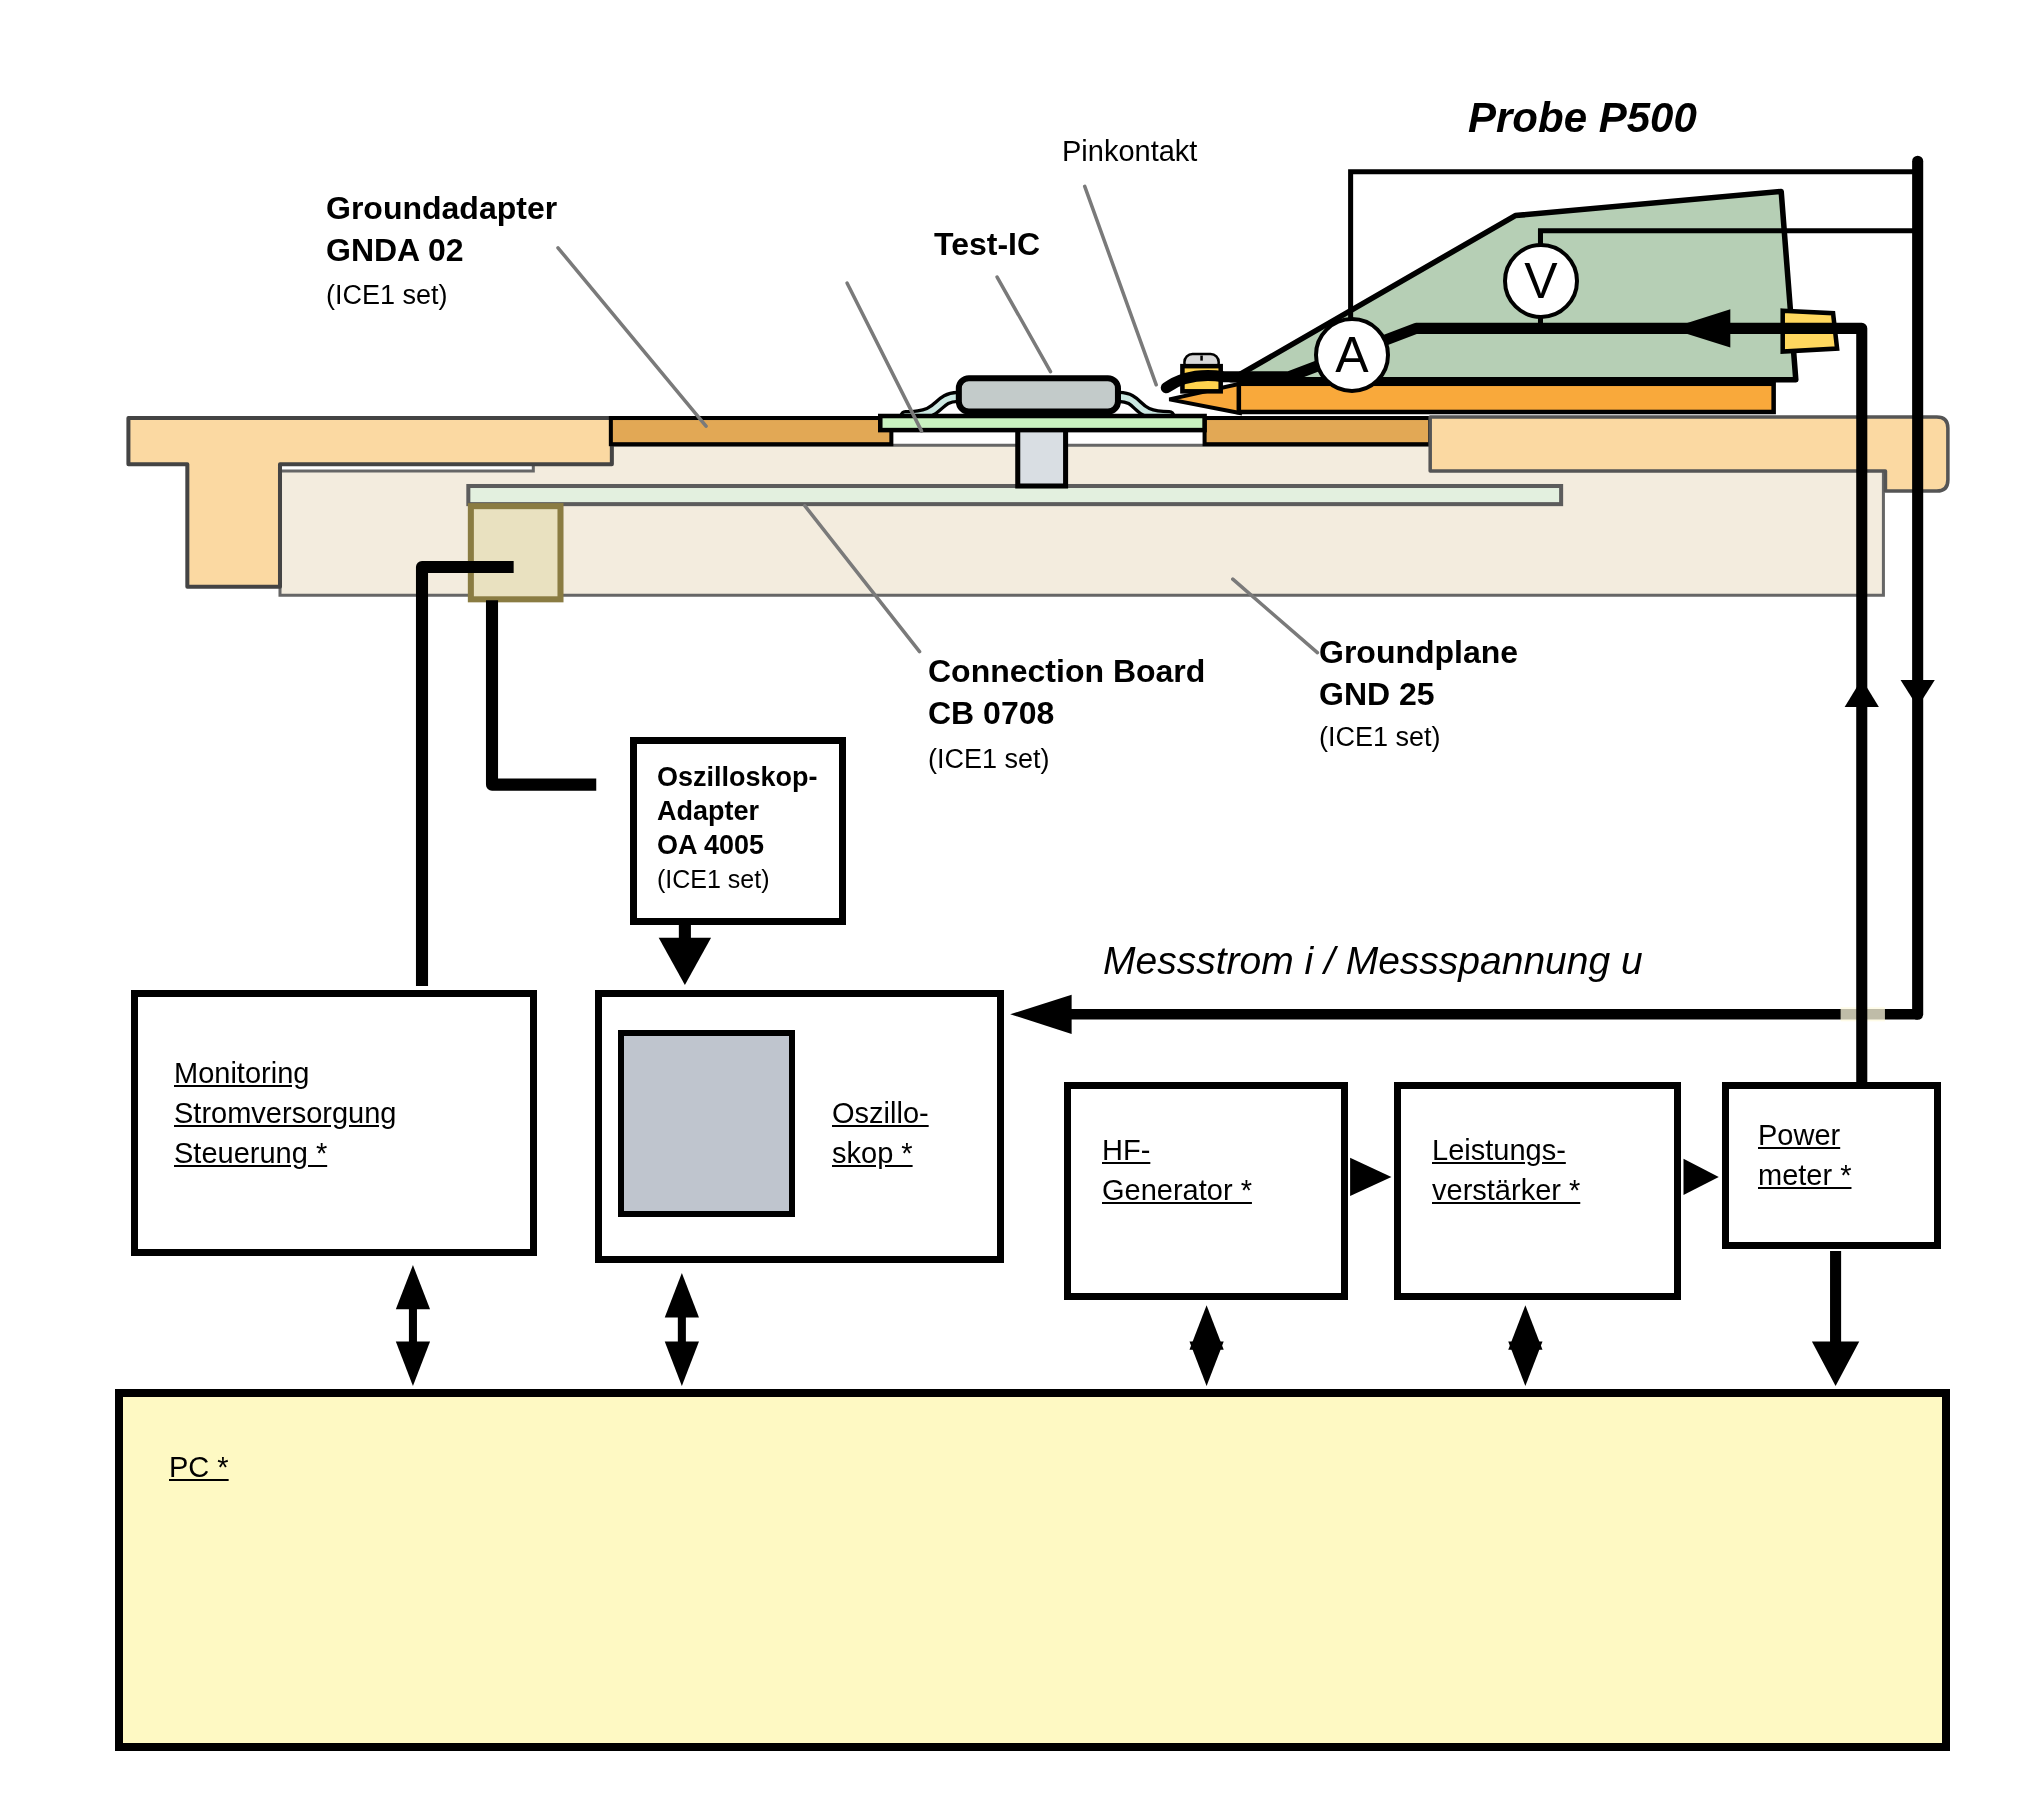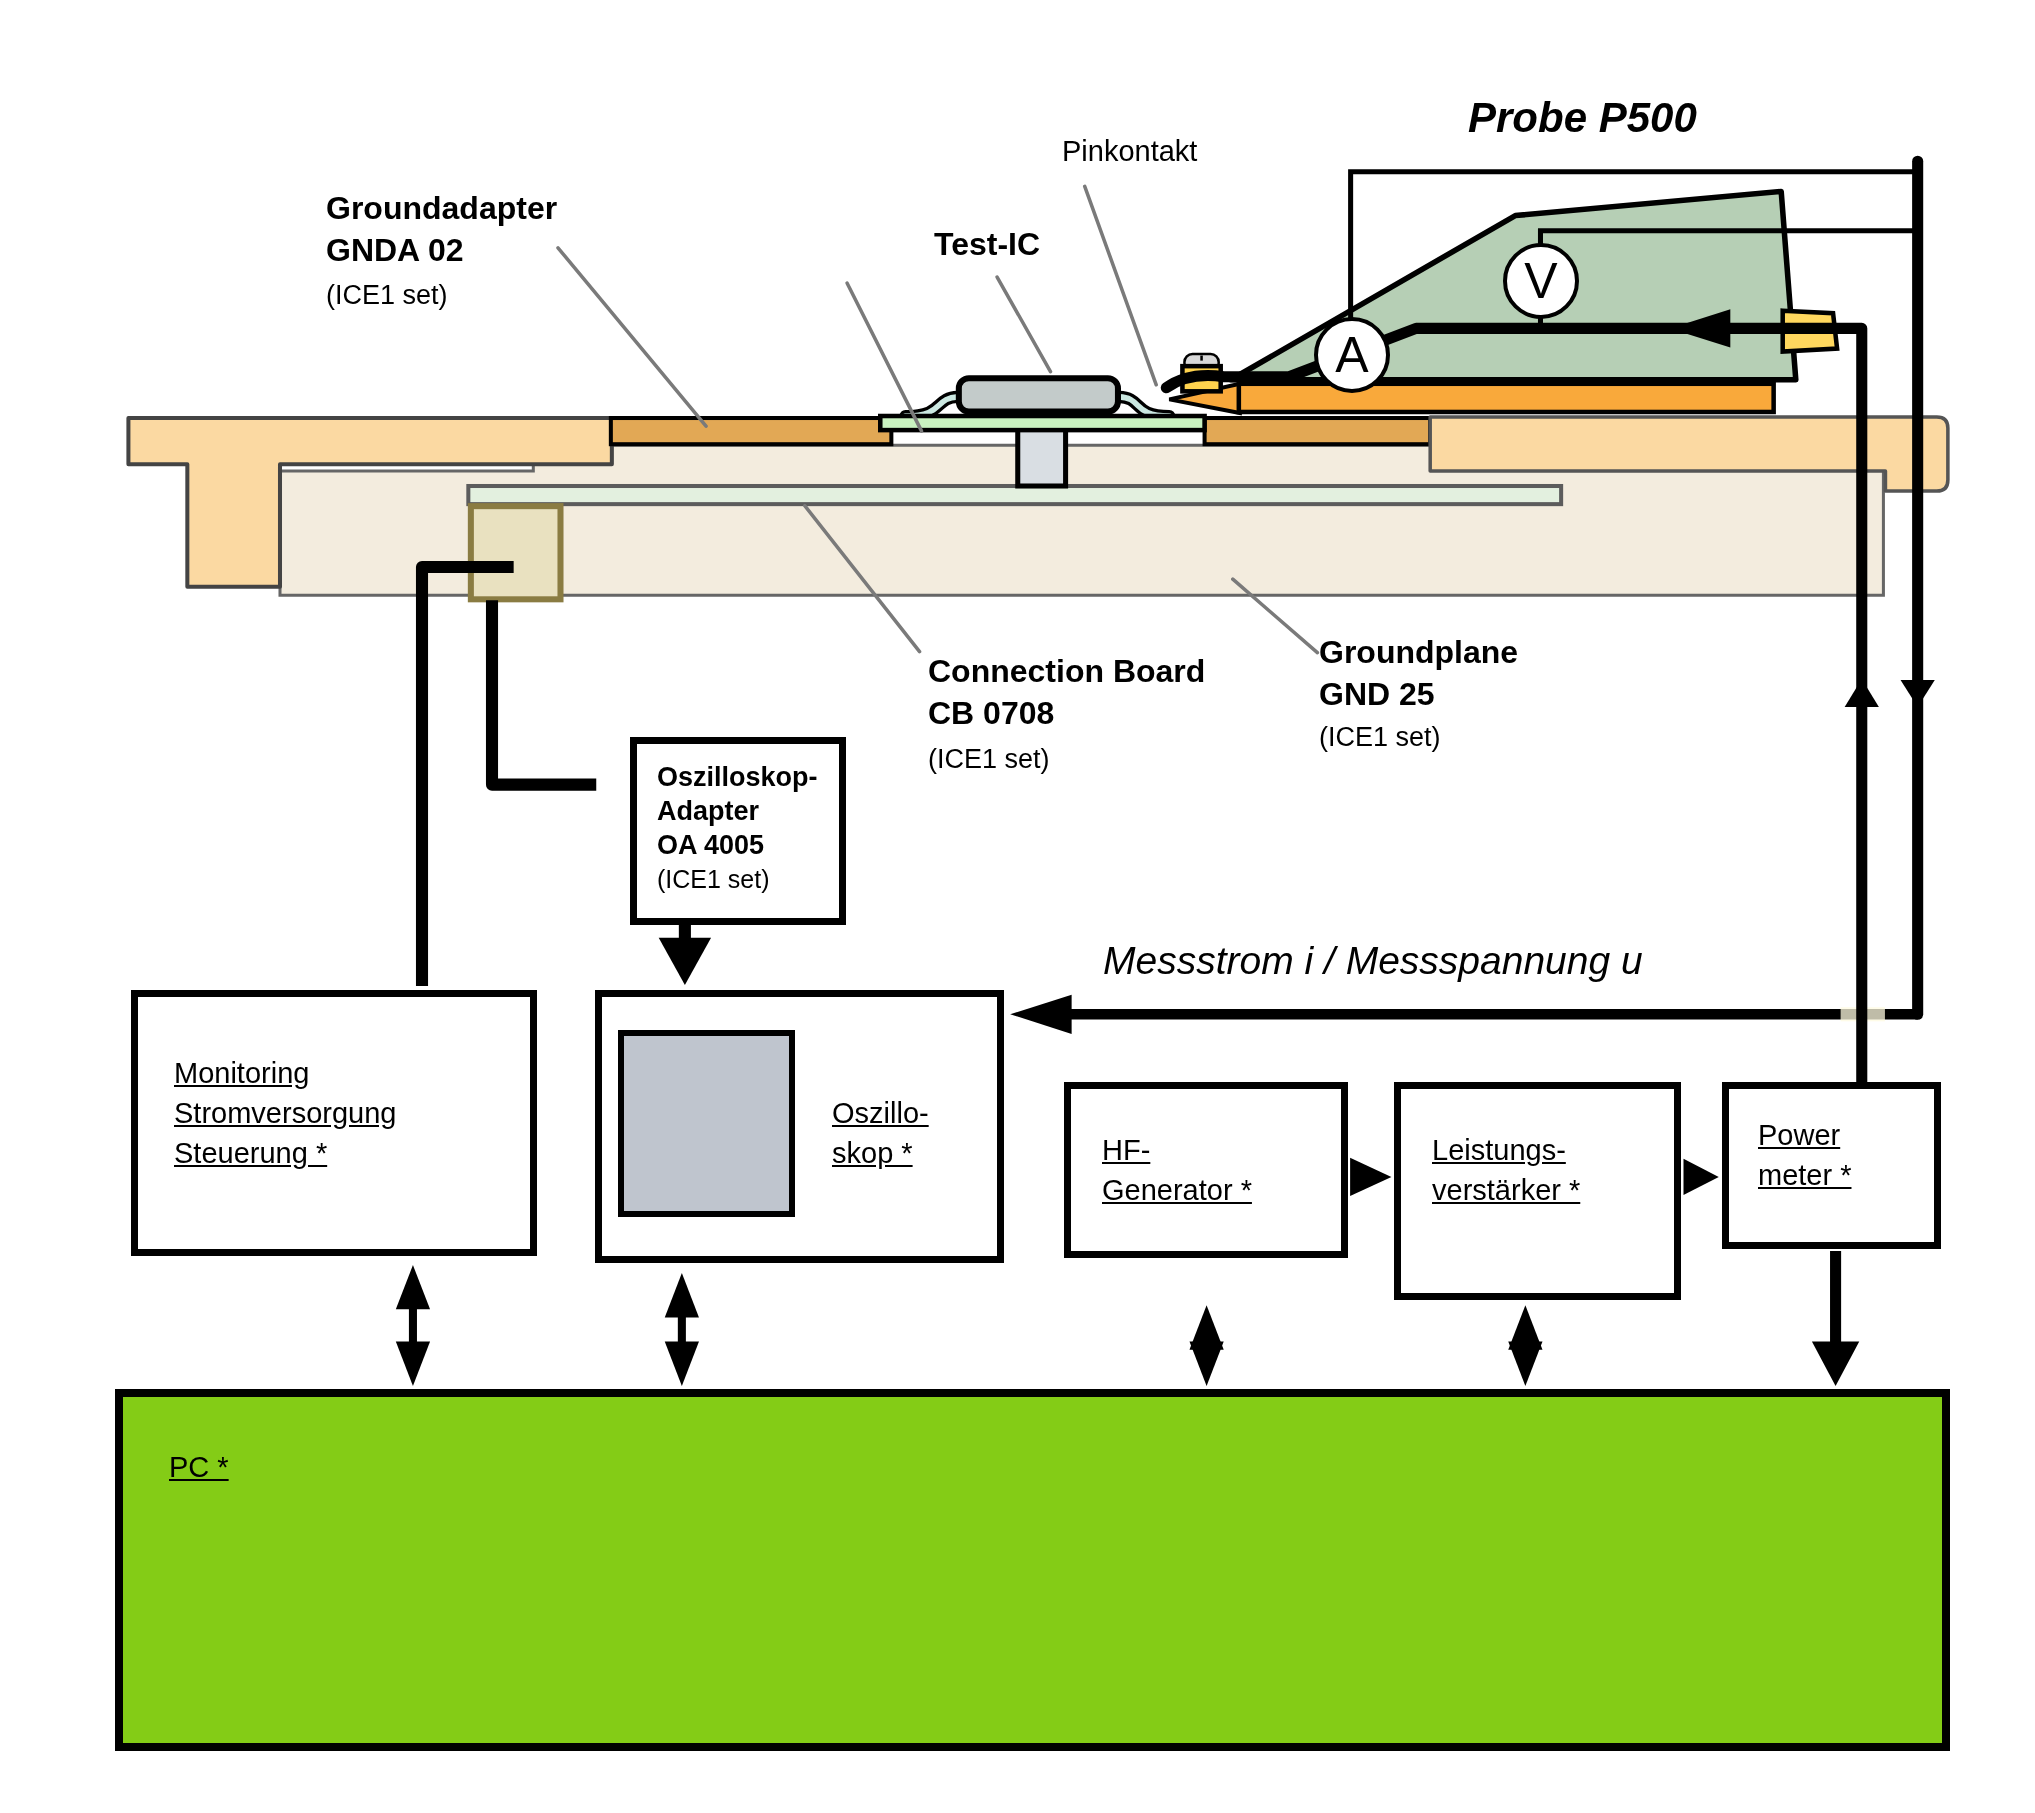--- a/index.html
+++ b/index.html
@@ -6,21 +6,21 @@
   #stage{position:relative;width:2035px;height:1813px;background:#ffffff;overflow:hidden;
          font-family:"Liberation Sans","DejaVu Sans",sans-serif;color:#000;}
   #diagram-svg{position:absolute;left:0;top:0;}
   .lbl{position:absolute;white-space:nowrap;line-height:1.0;}
   .b{font-weight:bold;}
   .title{font-size:42px;font-weight:bold;}
   .big{font-size:32px;}
   .note{font-size:27px;font-weight:normal;}
   .boxtxt{font-size:29px;line-height:40px;text-decoration:underline;}
   .box{position:absolute;border:7px solid #000;background:#fff;box-sizing:border-box;}
-  .pcbox{position:absolute;border:8px solid #000;background:#84cc16;box-sizing:border-box;}
+  .pcbox{position:absolute;border:8px solid #000;background:#fef9c3;box-sizing:border-box;}
   .screen{position:absolute;border:6px solid #000;background:#BFC5CE;box-sizing:border-box;}
   .meter{position:absolute;width:76px;height:76px;box-sizing:border-box;border:4.5px solid #000;
          border-radius:50%;background:#fff;display:flex;align-items:center;justify-content:center;
          font-size:50px;font-weight:normal;}
   .oatxt{font-size:27px;line-height:34px;font-weight:bold;}
   .oanote{font-size:25px;font-weight:normal;}
   .gl{line-height:1.32;}
 </style>
 </head>
 <body>
@@ -163,21 +163,21 @@
     </div>
   </div>
 
   <div class="box" style="left:595px;top:990px;width:409px;height:273px;"></div>
   <div class="screen" style="left:618px;top:1030px;width:177px;height:187px;"></div>
   <div class="lbl boxtxt" style="left:832px;top:1093px;">
     <div>Oszillo-</div>
     <div>skop *</div>
   </div>
 
-  <div class="box" style="left:1064px;top:1082px;width:284px;height:176px;">
+  <div class="box" style="left:1064px;top:1082px;width:284px;height:218px;">
     <div class="boxtxt" style="position:absolute;left:31px;top:41px;">
       <div>HF-</div>
       <div>Generator *</div>
     </div>
   </div>
 
   <div class="box" style="left:1722px;top:1082px;width:219px;height:167px;">
     <div class="boxtxt" style="position:absolute;left:29px;top:26px;">
       <div>Power</div>
       <div>meter *</div>

